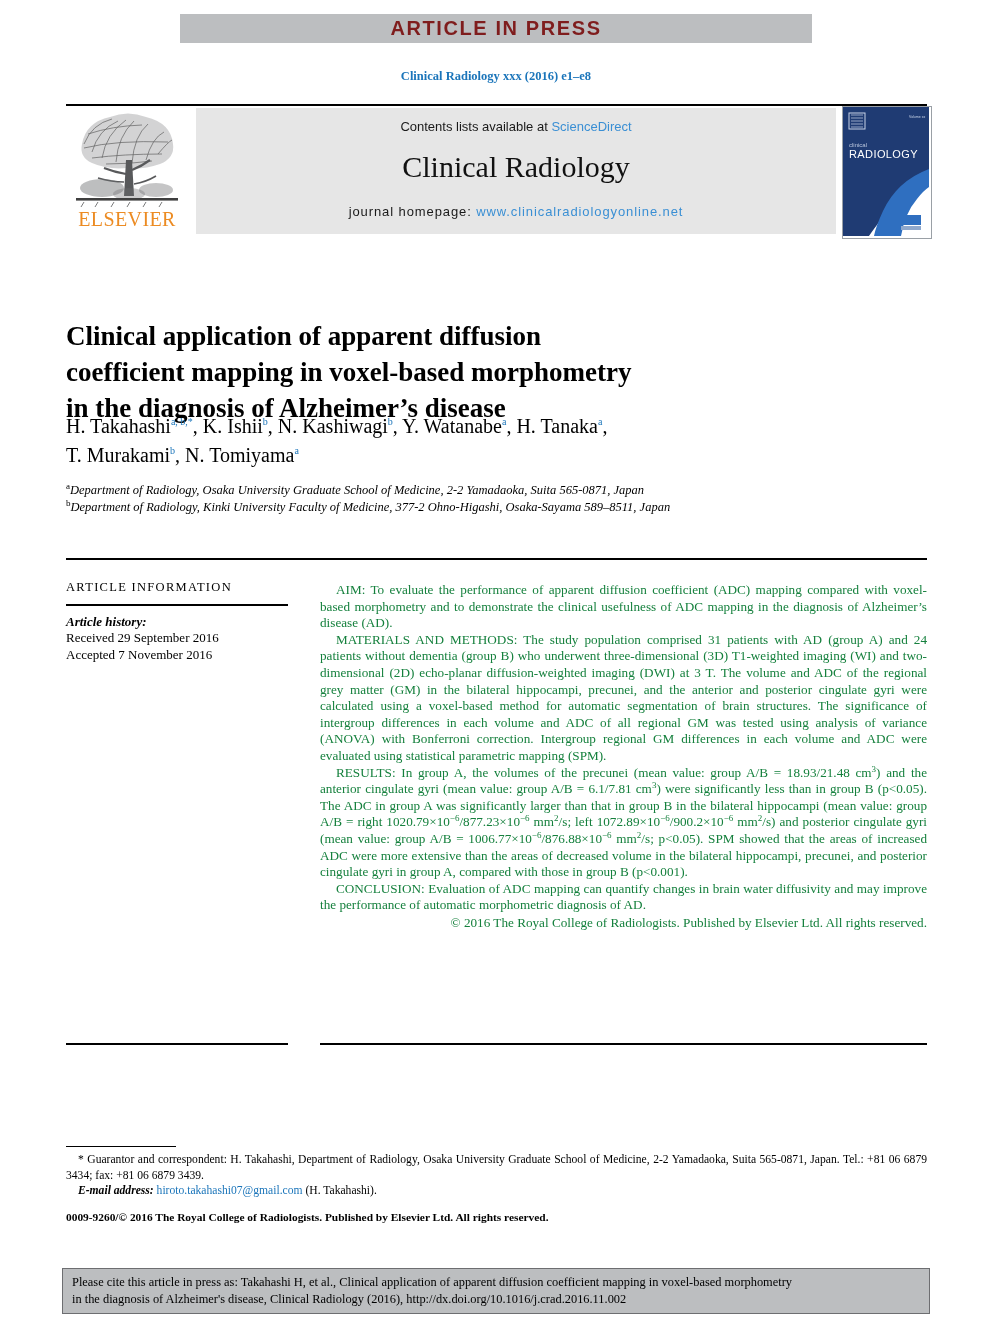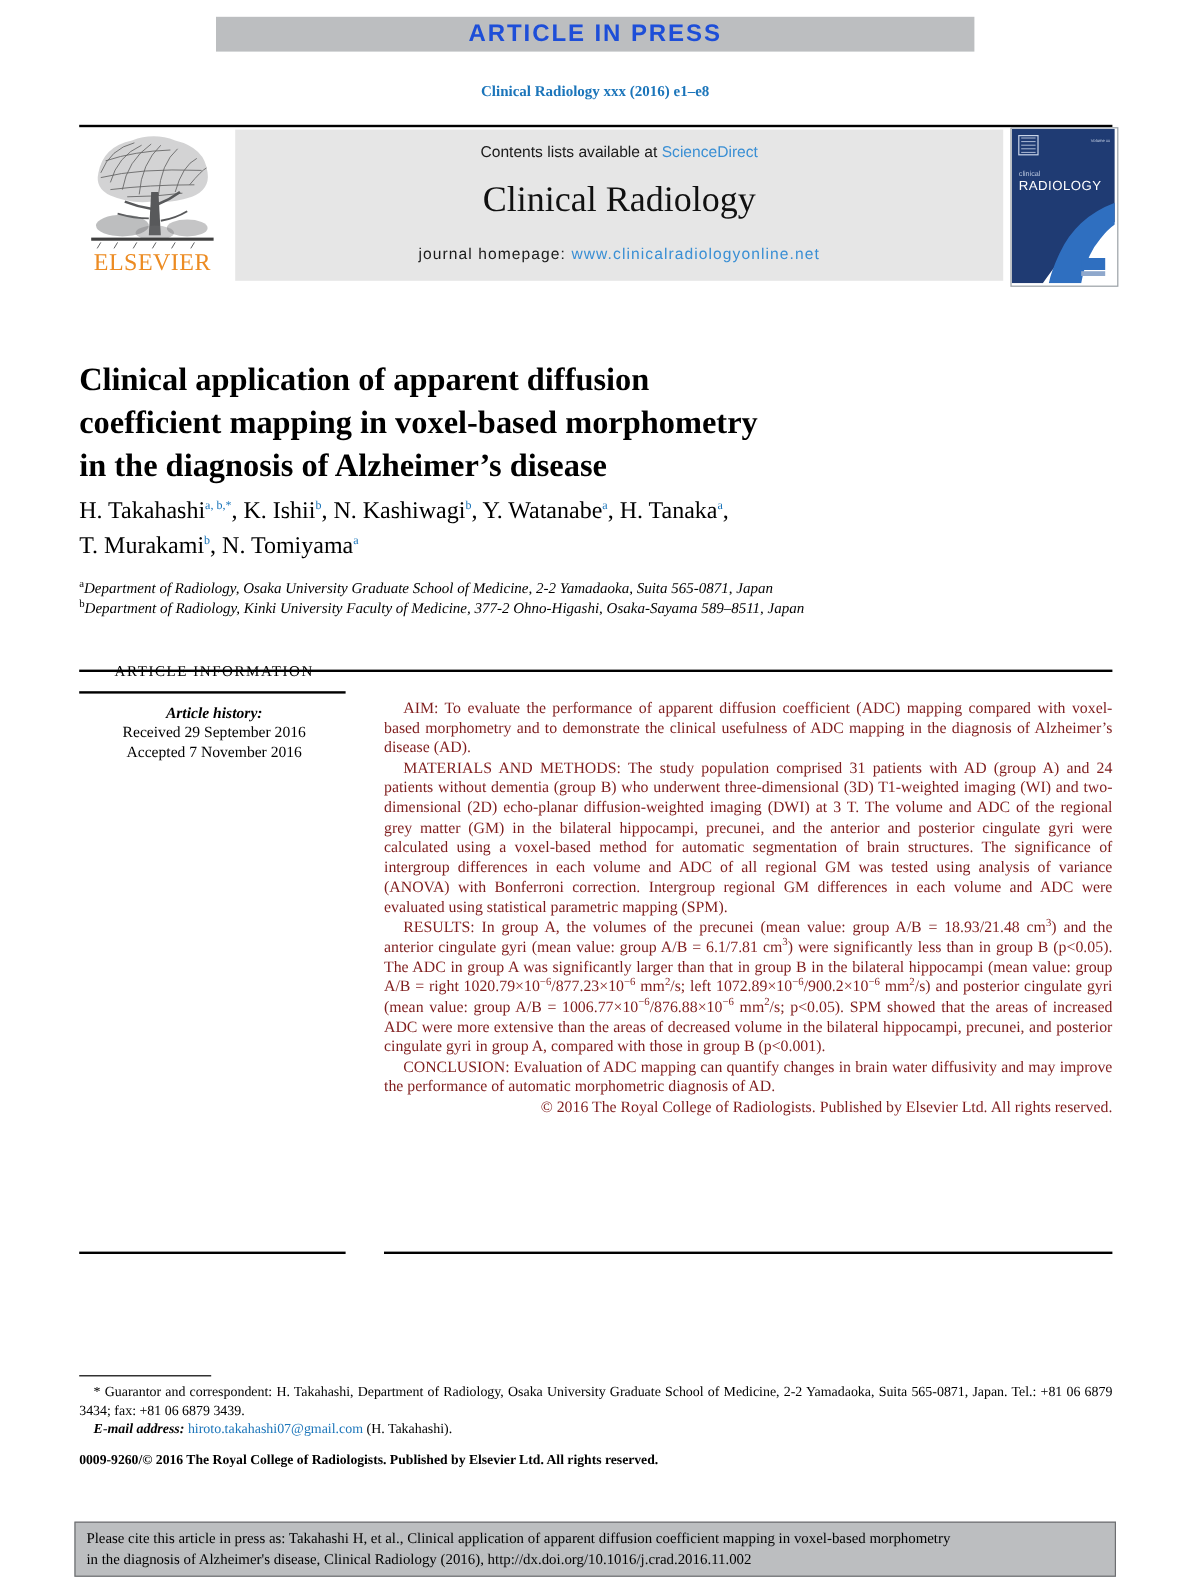--- a/index.html
+++ b/index.html
@@ -26,21 +26,21 @@
     background: #bcbec0;
     display: flex;
     align-items: center;
     justify-content: center;
   }
   .press-banner span {
     font-family: "Liberation Sans", sans-serif;
     font-weight: bold;
     font-size: 20px;
     letter-spacing: 1.6px;
-    color: #1d4ed8;
+    color: #7f1d1d;
   }
 
   
   .running-head {
     position: absolute;
     left: 0;
     top: 69px;
     width: 992px;
     text-align: center;
     font-family: "Liberation Serif", serif;
@@ -145,21 +145,21 @@
     height: 131px;
     border: 1px solid #9aa0a6;
     background: #ffffff;
     overflow: hidden;
   }
 
   
   .paper-title {
     position: absolute;
     left: 66px;
-    top: 280px;
+    top: 300px;
     width: 800px;
     font-family: "Liberation Serif", serif;
     font-size: 27px;
     line-height: 36px;
     color: #000000;
   }
 
   
   .authors {
     position: absolute;
@@ -205,23 +205,22 @@
     top: 558px;
     width: 861px;
     height: 1.5px;
     background: #000000;
   }
 
   
   .info-col {
     position: absolute;
     left: 66px;
-    top: 552px;
+    top: 580px;
     width: 225px;
-    text-align: center;
   }
   .info-heading {
     font-family: "Liberation Serif", serif;
     font-variant: small-caps;
     font-size: 12.5px;
     letter-spacing: 1.3px;
     color: #000000;
   }
   .info-rule {
     margin-top: 9px;
@@ -251,21 +250,21 @@
   
   .abstract-col {
     position: absolute;
     left: 320px;
     top: 582px;
     width: 607px;
     font-family: "Liberation Serif", serif;
     font-size: 13.2px;
     line-height: 16.6px;
     text-align: justify;
-    color: #7f1d1d;
+    color: #15803d;
   }
   .abstract-col p {
     margin: 0;
     text-indent: 16px;
   }
   .abstract-col p.copyright {
     text-indent: 0;
     text-align: right;
     margin-top: 1px;
   }

